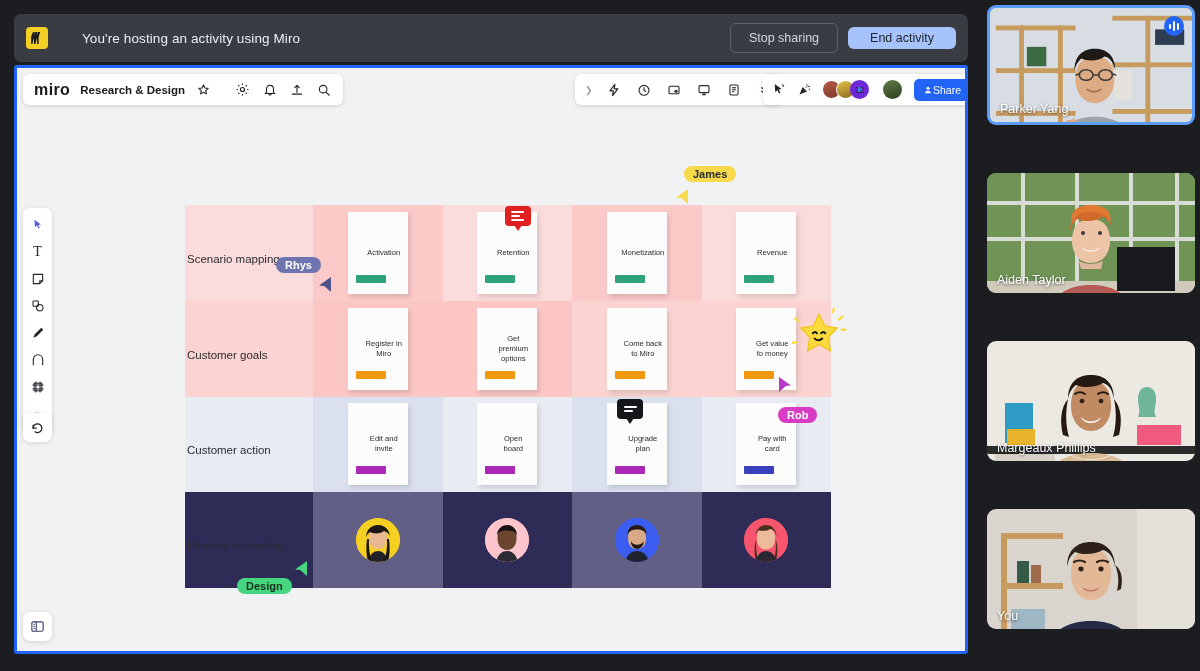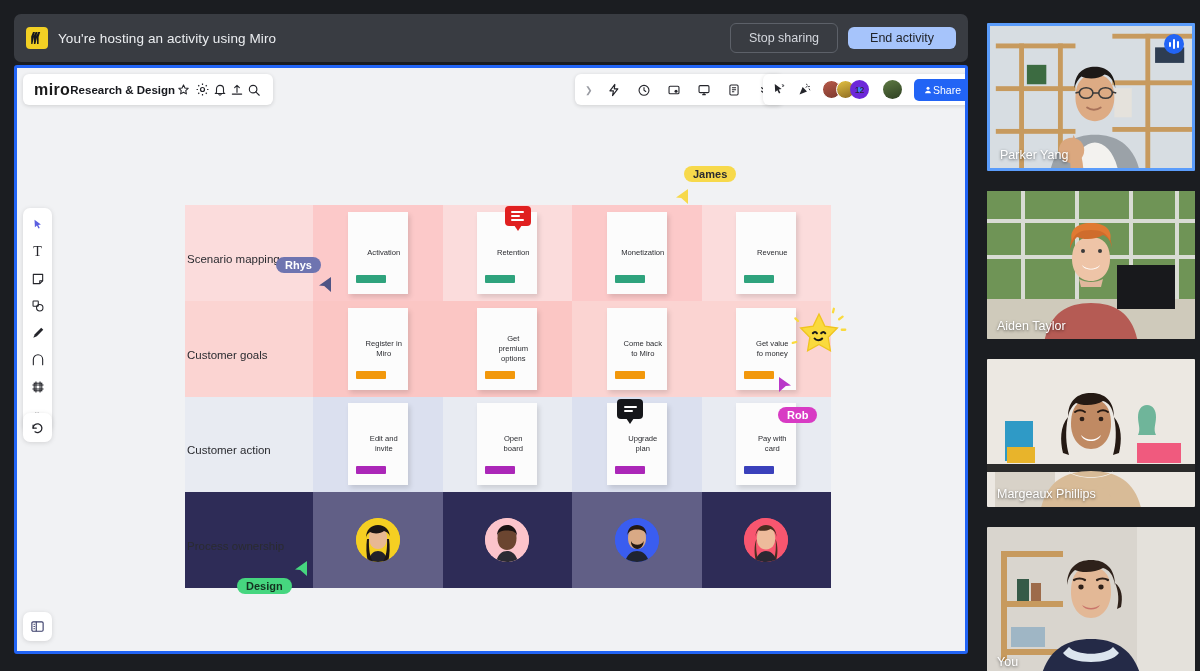--- a/index.html
+++ b/index.html
@@ -8,21 +8,21 @@
     background: #1b1d21;
     font-family: "Liberation Sans", sans-serif;
     overflow: hidden;
   }
   .screen { position: relative; width: 1200px; height: 671px; background:#1b1d21; }
 
   
   .meeting-bar {
     position: absolute; left: 14px; top: 14px; width: 954px; height: 48px;
     background: #393c42; border-radius: 7px;
-    display: flex; align-items: center; padding: 0 12px;
+    display: flex; align-items: center; padding: 0 12px; gap: 24px;
   }
   .miro-badge {
     width: 22px; height: 22px; border-radius: 4px; background: #f2d024;
     display: flex; align-items: center; justify-content: center; margin-right: 10px;
     flex: 0 0 auto;
   }
   .miro-badge svg { display:block; }
   .meeting-title { color: #eceef1; font-size: 13.5px; font-weight: 500; letter-spacing:.1px; }
   .meeting-actions { margin-left: auto; display: flex; gap: 10px; align-items: center; }
   .btn-outline {
@@ -39,21 +39,21 @@
   
   .board-window {
     position: absolute; left: 14px; top: 65px; width: 954px; height: 589px;
     background: #f1f2f4; border: 3px solid #2264f5; border-radius: 3px; overflow: hidden;
   }
 
   
   .bar-left {
     position: absolute; left: 6px; top: 6px; height: 31px;
     background: #fff; border-radius: 6px; box-shadow: 0 1px 4px rgba(0,0,0,.14);
-    display: flex; align-items: center; padding: 0 11px; gap: 0;
+    display: flex; align-items: center; padding: 0 11px; gap: 10px;
   }
   .miro-word { font-size: 16px; font-weight: 700; color: #1a1a1a; letter-spacing: .4px; }
   .board-name { font-size: 11.5px; font-weight: 700; color: #16181d; white-space: nowrap; }
   .sep-space { width: 2px; }
   .ico { width: 17px; height: 17px; display: inline-flex; align-items:center; justify-content:center; color:#24252b; cursor:pointer;}
   .ico svg { display:block; }
 
   .bar-mid {
     position: absolute; left: 558px; top: 6px; height: 31px;
     background: #fff; border-radius: 6px; box-shadow: 0 1px 4px rgba(0,0,0,.14);
@@ -155,21 +155,21 @@
   .cursor-tag {
     position:absolute; display:flex; align-items:center;
     padding: 2px 9px; border-radius: 11px; font-size:11px; font-weight:600; white-space:nowrap;
   }
 
   
   .star-sticker { position:absolute; width:56px;height:56px; }
 
   
   .video-col { position:absolute; right:0; top:0; width:218px; height:671px; }
-  .tile { position:absolute; left:5px; width:208px; height:148px; border-radius:1px; overflow:hidden;margin-top:18px; }
+  .tile { position:absolute; left:5px; width:208px; height:120px; border-radius:9px; overflow:hidden; }
   .tile.active { border:3px solid #5a9cfb; }
   .tile-img { position:absolute; inset:0; }
   .tile-name {
     position:absolute; left:10px; bottom:6px; color:#fff; font-size:12.5px;
     text-shadow: 0 1px 3px rgba(0,0,0,.6);
   }
   .mic-badge {
     position:absolute; right:8px; top:8px; width:20px;height:20px;border-radius:50%;
     background:#2264f5; display:flex; align-items:center; justify-content:center;
   }

